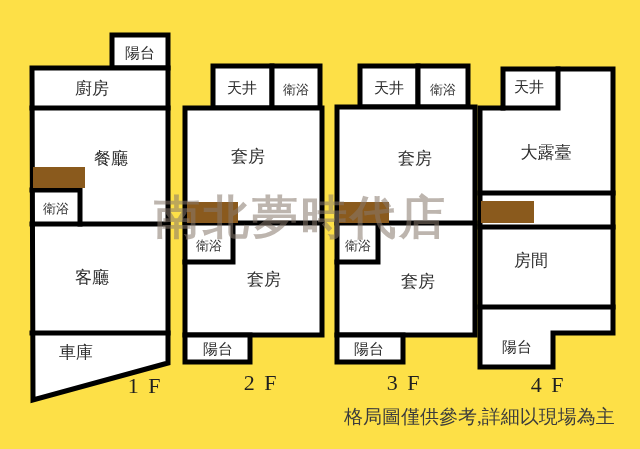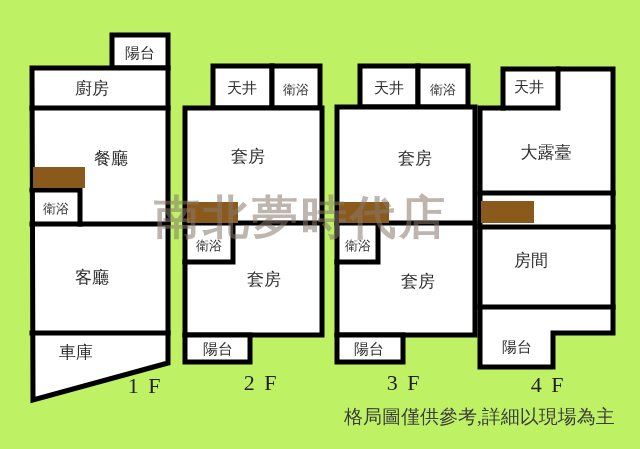--- a/index.html
+++ b/index.html
@@ -1,17 +1,17 @@
 <!DOCTYPE html>
 <html><head>
 <meta charset="utf-8">
 <style>
   html,body{margin:0;padding:0;background:#fff;}
   .canvas{
-    position:relative;width:640px;height:449px;background:#bef264;overflow:hidden;
+    position:relative;width:640px;height:449px;background:#fde047;overflow:hidden;
     font-family:"Liberation Serif","DejaVu Serif",serif;
   }
   svg{display:block;}
   .wall{fill:none;stroke:#000000;stroke-width:5;stroke-linecap:square;}
   .room-fill{fill:#ffffff;stroke:#000000;stroke-width:5;stroke-linejoin:miter;}
   .stairs{fill:#8a5a1d;stroke:none;}
   .room-label{fill:#2e2e2e;font-size:17px;text-anchor:middle;font-family:"Liberation Serif","DejaVu Serif",serif;}
   .room-label-sm{fill:#2e2e2e;font-size:13px;text-anchor:middle;font-family:"Liberation Serif","DejaVu Serif",serif;}
   .room-label-md{fill:#2e2e2e;font-size:15px;text-anchor:middle;font-family:"Liberation Serif","DejaVu Serif",serif;}
   .floor-label{fill:#1f1f1f;font-size:22px;text-anchor:middle;letter-spacing:2px;font-family:"Liberation Serif","DejaVu Serif",serif;}

